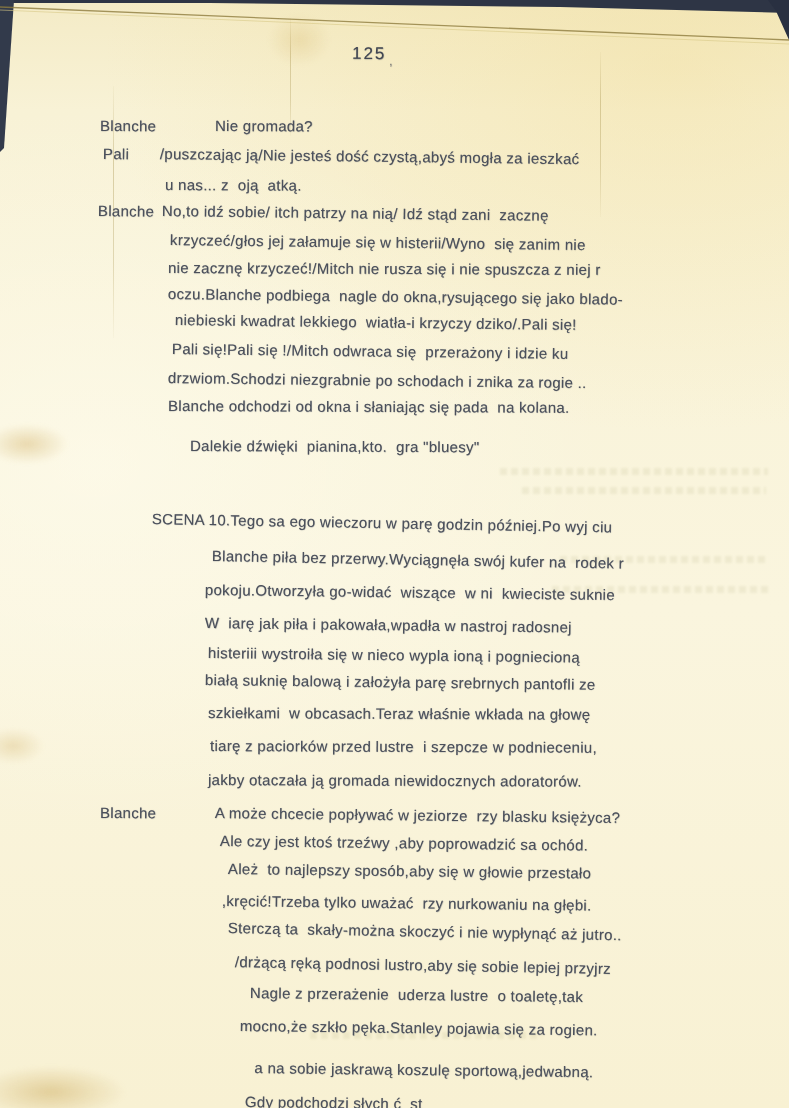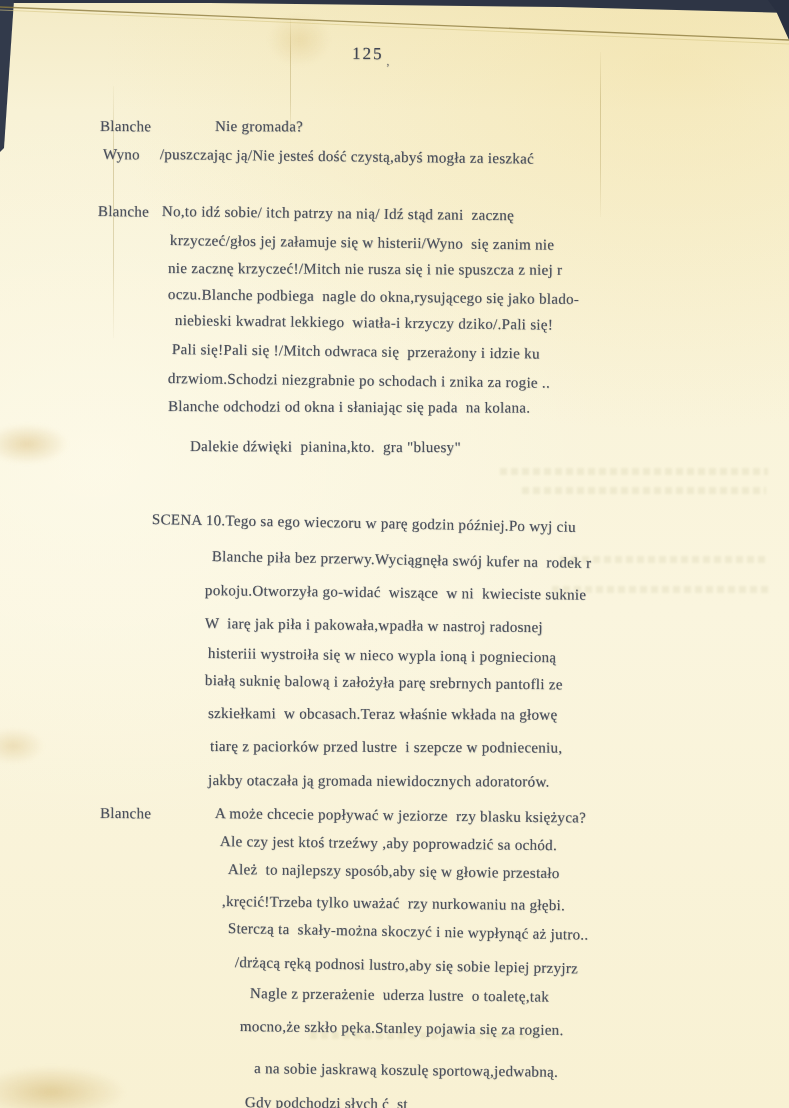--- a/index.html
+++ b/index.html
@@ -4,21 +4,21 @@
 <style>
   html,body{margin:0;padding:0;}
   .page{
     position:relative;
     width:789px;height:1108px;
     overflow:hidden;
     background:
       radial-gradient(120% 55% at 85% 6%, rgba(240,218,145,.38), transparent 60%),
       radial-gradient(90% 45% at 12% 42%, rgba(255,253,240,.55), transparent 72%),
       linear-gradient(180deg,#f4ebc6 0,#f8f2d6 10%,#faf5de 55%,#f8f1d3 100%);
-    font-family:Liberation Serif, serif;
+    font-family:Liberation Sans, sans-serif;
   }
   
   .scan-edges{position:absolute;left:0;top:0;pointer-events:none;}
   
   .fold{position:absolute;width:1px;background:linear-gradient(180deg,rgba(170,150,80,.05),rgba(165,145,75,.38) 30%,rgba(165,145,75,.30) 70%,rgba(170,150,80,.04));}
   .fold.f1{left:113px;top:86px;height:252px;}
   .fold.f2{left:290px;top:18px;height:118px;}
   .fold.f3{left:600px;top:52px;height:165px;}
   
   .stain{position:absolute;border-radius:50%;filter:blur(2px);}
@@ -77,26 +77,27 @@
 
   <div class="ghost g1"></div>
   <div class="ghost g2"></div>
   <div class="ghost g3"></div>
   <div class="ghost g4"></div>
   <div class="ghost g5"></div>
 
   <div class="pageno"><span>125</span><span class="mark">,</span></div>
 
   <div class="sp flat" style="left:100px;top:117px">Blanche</div>
-  <div class="sp" style="left:103px;top:145px">Wyno</div>
+  <div class="sp" style="left:103px;top:145px">Pali</div>
   <div class="sp" style="left:98px;top:202px">Blanche</div>
   <div class="sp flat" style="left:100px;top:804px">Blanche</div>
 
   <div class="tl flat" style="left:215px;top:117px">Nie gromada?</div>
   <div class="tl" style="left:160px;top:145px">/puszczając ją/Nie jesteś dość czystą,abyś mogła za ieszkać</div>
+  <div class="tl flat" style="left:165px;top:176px">u nas... z  oją  atką.</div>
   <div class="tl" style="left:162px;top:202px">No,to idź sobie/ itch patrzy na nią/ Idź stąd zani  zacznę</div>
   <div class="tl" style="left:170px;top:231px">krzyczeć/głos jej załamuje się w histerii/Wyno  się zanim nie</div>
   <div class="tl flat" style="left:168px;top:259px">nie zacznę krzyczeć!/Mitch nie rusza się i nie spuszcza z niej r</div>
   <div class="tl" style="left:168px;top:285px">oczu.Blanche podbiega  nagle do okna,rysującego się jako blado-</div>
   <div class="tl" style="left:175px;top:311px">niebieski kwadrat lekkiego  wiatła-i krzyczy dziko/.Pali się!</div>
   <div class="tl" style="left:172px;top:340px">Pali się!Pali się !/Mitch odwraca się  przerażony i idzie ku</div>
   <div class="tl" style="left:168px;top:369px">drzwiom.Schodzi niezgrabnie po schodach i znika za rogie ..</div>
   <div class="tl flat" style="left:168px;top:397px">Blanche odchodzi od okna i słaniając się pada  na kolana.</div>
   <div class="tl flat" style="left:190px;top:437px">Dalekie dźwięki  pianina,kto.  gra "bluesy"</div>
   <div class="tl steep" style="left:152px;top:510px">SCENA 10.Tego sa ego wieczoru w parę godzin później.Po wyj ciu</div>

